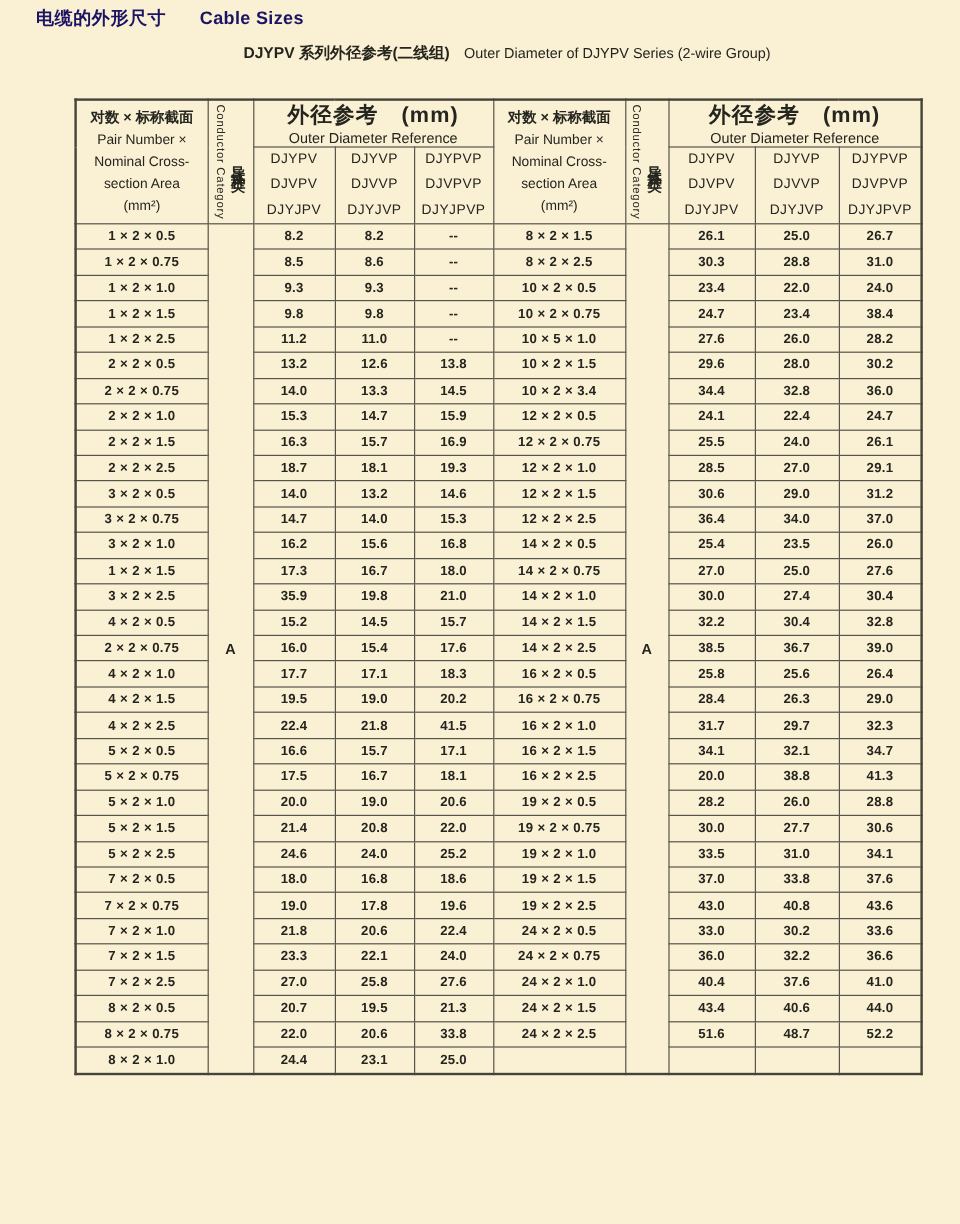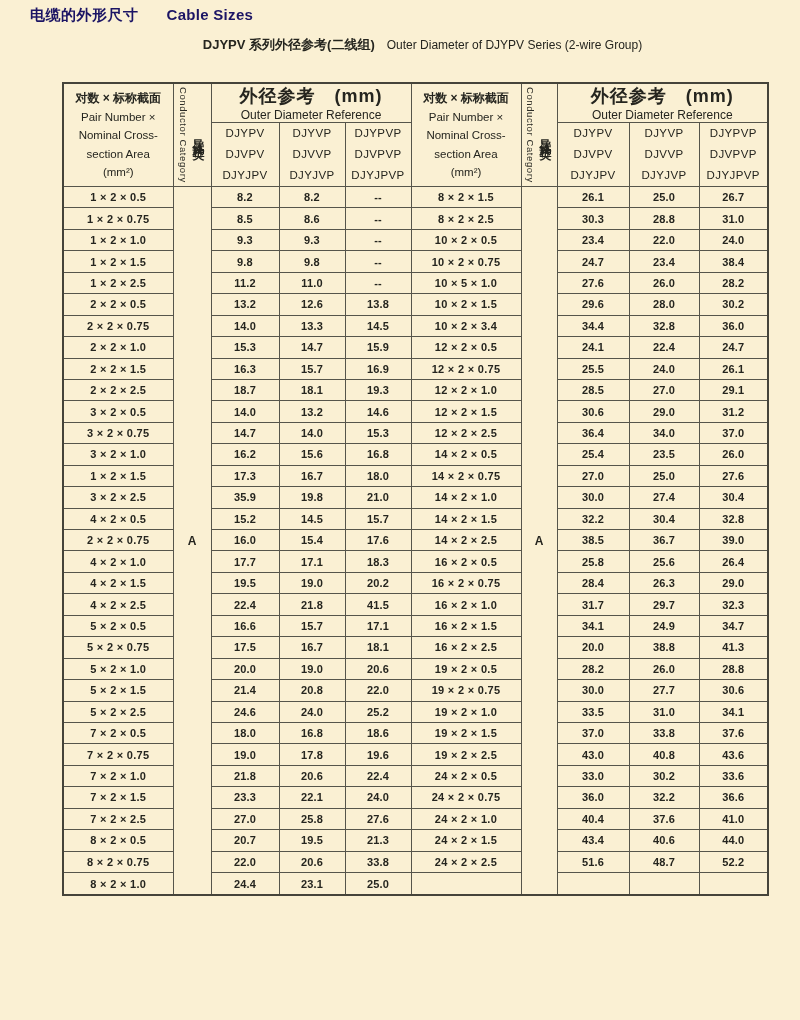--- a/index.html
+++ b/index.html
@@ -362,21 +362,21 @@
         <td class="val">29.7</td>
         <td class="val">32.3</td>
       </tr>
       <tr>
         <td class="lbl">5 × 2 × 0.5</td>
         <td class="val">16.6</td>
         <td class="val">15.7</td>
         <td class="val">17.1</td>
         <td class="lbl mid">16 × 2 × 1.5</td>
         <td class="val">34.1</td>
-        <td class="val">24.9</td>
+        <td class="val">32.1</td>
         <td class="val">34.7</td>
       </tr>
       <tr>
         <td class="lbl">5 × 2 × 0.75</td>
         <td class="val">17.5</td>
         <td class="val">16.7</td>
         <td class="val">18.1</td>
         <td class="lbl mid">16 × 2 × 2.5</td>
         <td class="val">20.0</td>
         <td class="val">38.8</td>

